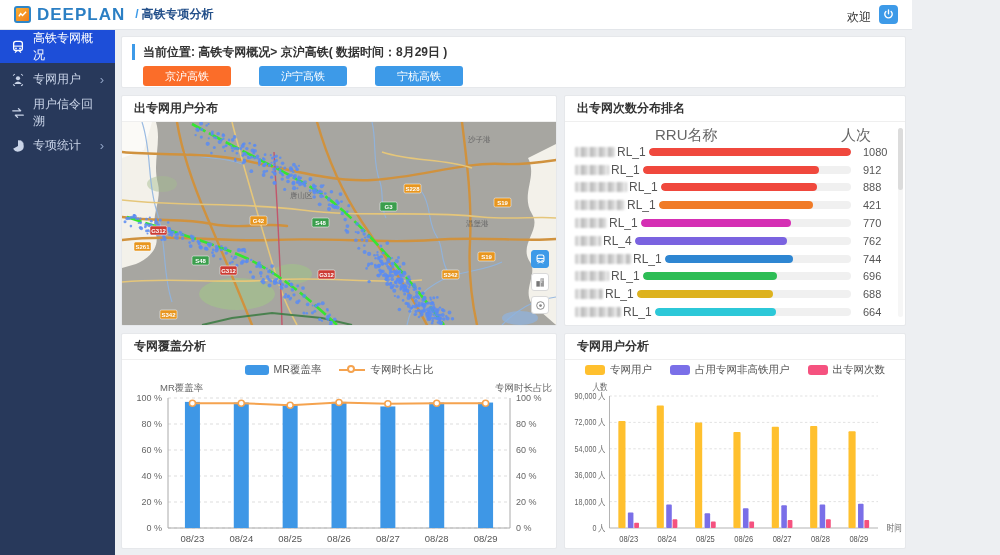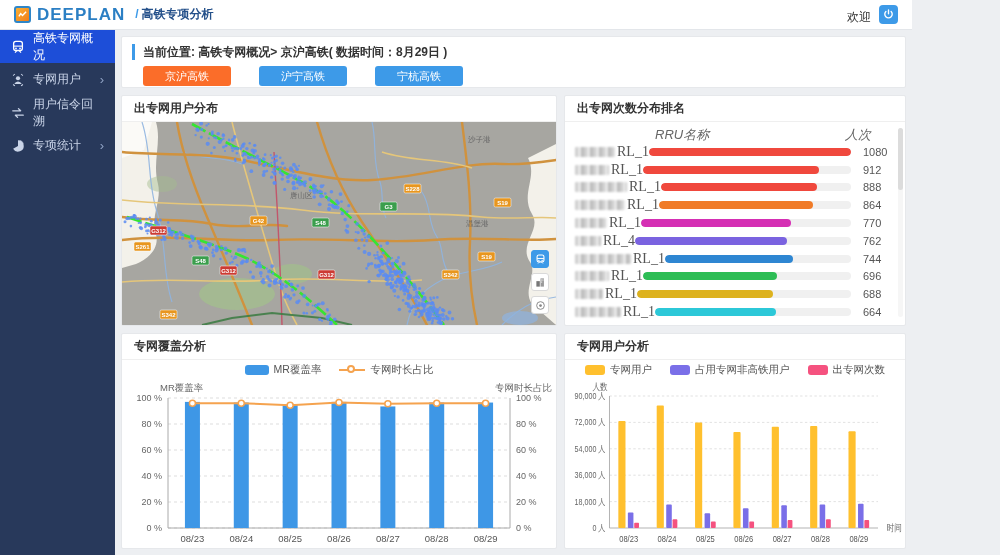--- a/index.html
+++ b/index.html
@@ -52,28 +52,28 @@
 
   
   .map-body { flex:1; position:relative; background:#a7a6a1; }
   .map-body svg { display:block; }
   .map-ctrls { position:absolute; right:7px; top:128px; display:flex; flex-direction:column; gap:5px; }
   .map-ctrl { width:18px; height:18px; border-radius:3px; background:#fff; border:1px solid #d9d9d9;
     display:flex; align-items:center; justify-content:center; cursor:pointer; }
   .map-ctrl.blue { background:#3d9ae8; border-color:#3d9ae8; }
 
   
-  .rank-cols { display:flex; font-size:13px; color:#666; padding:4px 34px 0 90px; height:20px;font-style:italic; }
+  .rank-cols { display:flex; font-size:15px; color:#666; padding:4px 34px 0 90px; height:20px; }
   .rank-cols .c2 { margin-left:auto; }
   .rank-rows { flex:1; display:flex; flex-direction:column; justify-content:space-around; padding:1px 10px 4px 10px; }
   .rank-row { display:flex; align-items:center; height:15px; }
   .mask { display:inline-block; height:10px; border-radius:1px; margin-right:2px;
     background:repeating-linear-gradient(90deg,#cfcfcf 0 3px,#e8e8e8 3px 6px,#bdbdbd 6px 9px);
     filter:blur(1.1px); }
-  .suffix { font-size:14px; color:#555; width:26px; flex:0 0 26px;font-family:Liberation Serif, serif; }
+  .suffix { font-size:12px; color:#555; width:26px; flex:0 0 26px; }
   .track { flex:1; height:8px; background:#f0f0f0; border-radius:4px; margin:0 12px 0 6px; overflow:hidden; }
   .bar { height:8px; border-radius:4px; }
   .rank-val { width:32px; flex:0 0 32px; font-size:11px; color:#555; }
   .rank-scroll { position:absolute; right:2px; top:32px; bottom:8px; width:5px; background:#f6f6f6; border-radius:3px; }
   .rank-scroll .thumb { width:5px; height:62px; background:#dcdcdc; border-radius:3px; }
 
   
   .legend { height:20px; display:flex; align-items:center; justify-content:center; gap:18px;
     font-size:10.5px; color:#555; flex:0 0 20px; }
   .lg-item { display:flex; align-items:center; gap:5px; }
@@ -929,21 +929,21 @@
                   <div class="bar" style="width: 82.2222%; background: rgb(240, 72, 61);"></div>
                 </div>
                 <span class="rank-val">888</span>
               </div>
               <div class="rank-row">
                 <span class="mask" style="width: 50px;"></span>
                 <span class="suffix">RL_1</span>
                 <div class="track">
                   <div class="bar" style="width: 80%; background: rgb(240, 123, 40);"></div>
                 </div>
-                <span class="rank-val">864</span>
+                <span class="rank-val">421</span>
               </div>
               <div class="rank-row">
                 <span class="mask" style="width: 32px;"></span>
                 <span class="suffix">RL_1</span>
                 <div class="track">
                   <div class="bar" style="width: 71.2963%; background: rgb(213, 47, 180);"></div>
                 </div>
                 <span class="rank-val">770</span>
               </div>
               <div class="rank-row">

